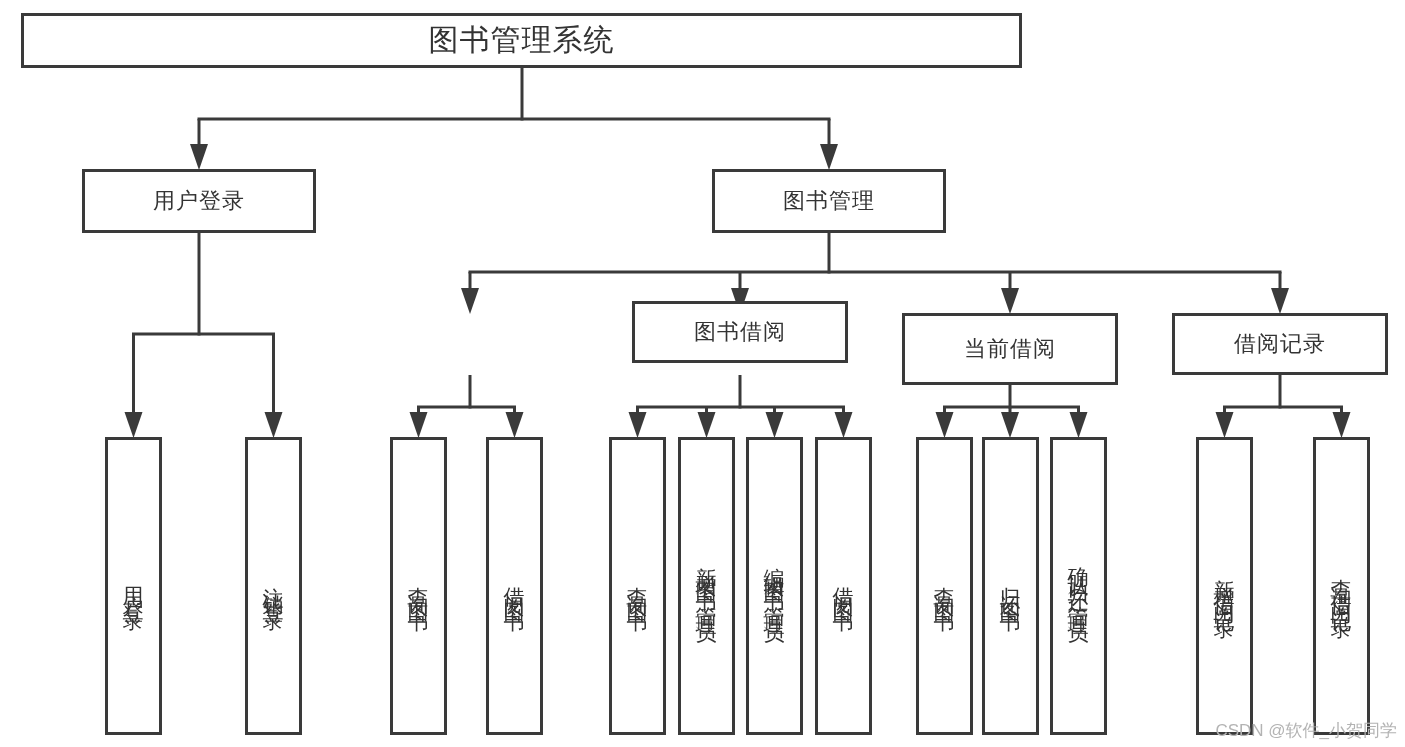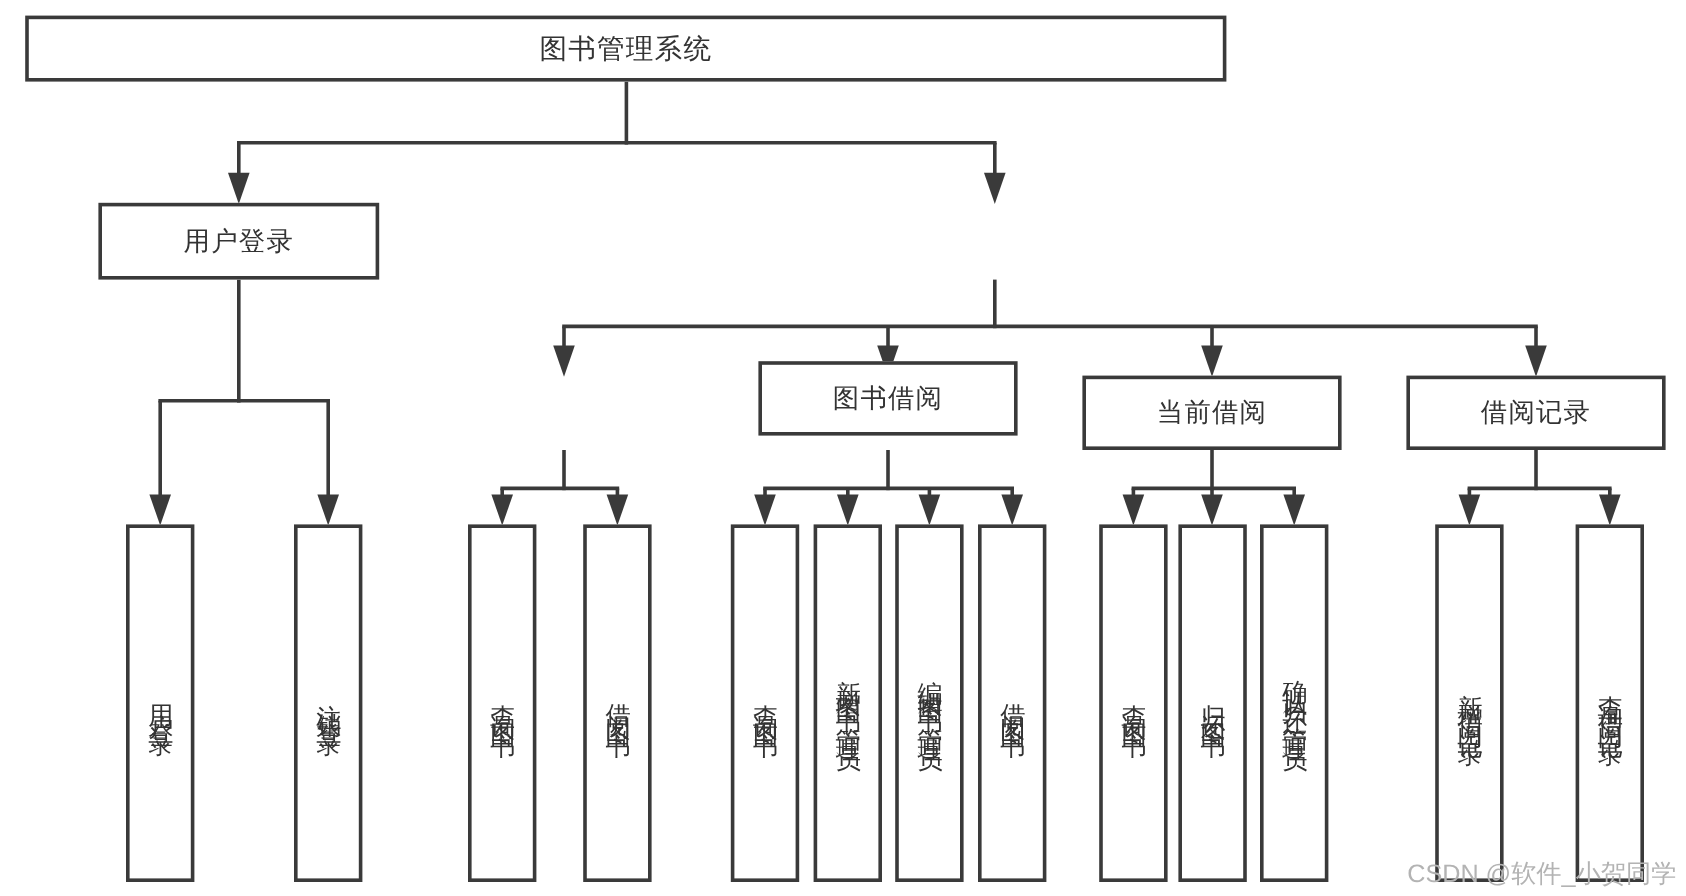--- a/index.html
+++ b/index.html
@@ -23,32 +23,32 @@
     box-sizing: border-box;
     background: #ffffff;
     border: 3px solid #3a3a3a;
     color: #333333;
     display: flex;
     align-items: center;
     justify-content: center;
     z-index: 2;
   }
   .hbox { font-size: 22px; letter-spacing: 1px; }
-  .root-box { font-size: 23px; font-family: Liberation Serif, serif; }
+  .root-box { font-size: 30px; font-family: Liberation Serif, serif; }
   .vbox {
     writing-mode: vertical-rl;
     font-size: 21px;
     letter-spacing: 8px;
     line-height: 1;
   }
   .watermark {
     position: absolute;
     right: 8px;
     bottom: 5px;
-    font-size: 21px;
+    font-size: 17px;
     color: #b3b3b3;
     z-index: 5;
     white-space: nowrap;
   }
 </style>
 </head>
 <body>
 
 <div id="stage">
 
@@ -117,23 +117,24 @@
       <polygon points="1001,412 1019,412 1010,438"></polygon>
       <polygon points="1069.5,412 1087.5,412 1078.5,438"></polygon>
       <polygon points="1215.5,412 1233.5,412 1224.5,438"></polygon>
       <polygon points="1332.5,412 1350.5,412 1341.5,438"></polygon>
     </g>
   </svg>
 
   <div class="node hbox root-box" style="left:21px; top:13px; width:1001px; height:55px;">图书管理系统</div>
 
   <div class="node hbox" style="left:82px; top:169px; width:234px; height:64px;">用户登录</div>
+  <div class="node hbox" style="left:712px; top:169px; width:234px; height:64px;">图书管理</div>
 
   <div class="node hbox" style="left:632px; top:301px; width:216px; height:62px;">图书借阅</div>
-  <div class="node hbox" style="left:902px; top:313px; width:216px; height:62px;text-align:center;">当前借阅</div>
+  <div class="node hbox" style="left:902px; top:313px; width:216px; height:72px;text-align:center;">当前借阅</div>
   <div class="node hbox" style="left:1172px; top:313px; width:216px; height:62px;">借阅记录</div>
 
   <div class="node vbox" style="left:105px; top:437px; width:57px; height:298px;">用户登录</div>
   <div class="node vbox" style="left:245px; top:437px; width:57px; height:298px;">注销登录</div>
 
   <div class="node vbox" style="left:390px; top:437px; width:57px; height:298px;">查询图书</div>
   <div class="node vbox" style="left:486px; top:437px; width:57px; height:298px;">借阅图书</div>
 
   <div class="node vbox" style="left:609px; top:437px; width:57px; height:298px;">查询图书</div>
   <div class="node vbox" style="left:678px; top:437px; width:57px; height:298px;">新增图书（管理员）</div>

